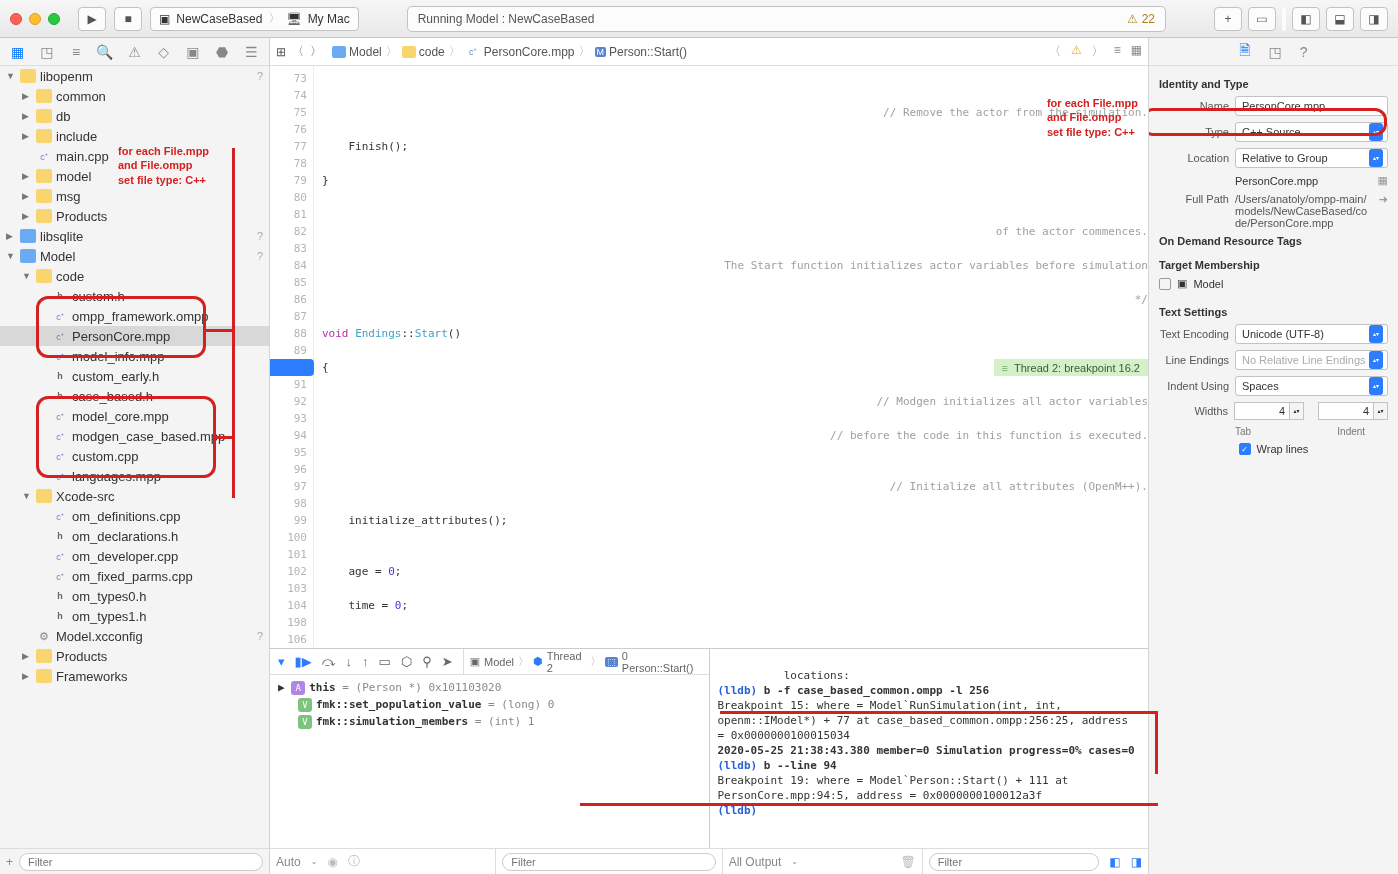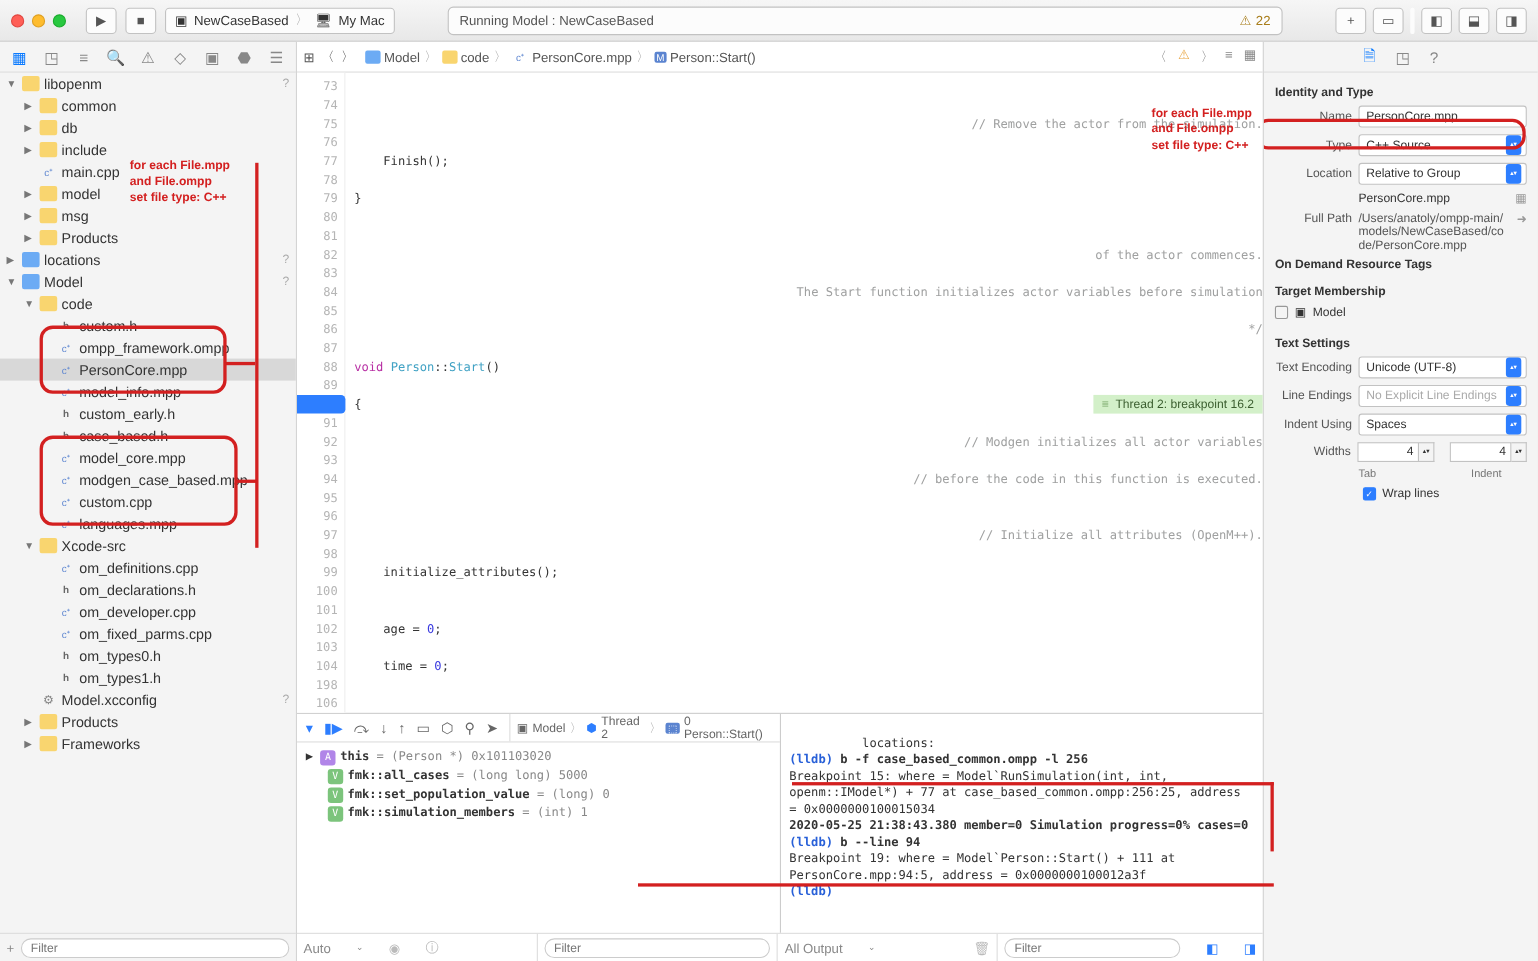--- a/index.html
+++ b/index.html
@@ -138,21 +138,21 @@
 .vars-list{flex:1;padding:4px 8px;font-family:Menlo,monospace;font-size:11px;line-height:17px;}
 .var-badge{display:inline-block;width:14px;height:14px;border-radius:3px;color:#fff;text-align:center;font-size:9px;line-height:14px;margin-right:4px;}
 .badge-a{background:#b185e8;} .badge-v{background:#7cc47c;}
 .var-dim{color:#888;}
 .debug-console{flex:1;display:flex;flex-direction:column;}
 .console-out{flex:1;font-family:Menlo,monospace;font-size:11px;line-height:15px;padding:4px 8px;overflow:hidden;white-space:pre-wrap;}
 .lldb{color:#2860d8;font-weight:bold;}
 .bold{font-weight:bold;}
 
 .debug-footer{height:26px;border-top:1px solid #ddd;display:flex;}
-.dfcell{flex:1;display:flex;align-items:center;padding:0 6px;gap:23px;border-right:1px solid #ddd;color:#888;}
+.dfcell{flex:1;display:flex;align-items:center;padding:0 6px;gap:10px;border-right:1px solid #ddd;color:#888;}
 .dfcell input{flex:1;border:1px solid #ccc;border-radius:10px;height:18px;font-size:11px;padding:0 8px;}
 .dfcell:last-child{border-right:none;justify-content:flex-end;}
 
 
 .inspector{ width:250px; background:#f4f4f4; border-left:1px solid #d4d4d4; display:flex;flex-direction:column;}
 .insp-tabs{height:28px;display:flex;align-items:center;justify-content:center;gap:18px;border-bottom:1px solid #ddd;}
 .insp-tab{font-size:14px;color:#888;}
 .insp-tab.active{color:#0a7aff;}
 .insp-body{flex:1;overflow:auto;padding:6px 10px;font-size:11px;}
 .insp-section{font-weight:bold;font-size:11px;margin:6px 0 6px 0;color:#333;}
@@ -262,21 +262,21 @@
           <span>msg</span>
         </div>
       <div class="tree-row indent1">
           <span class="tri">▶</span>
           <span class="ficon folder"></span>
           <span>Products</span>
         </div>
       <div class="tree-row indent0">
           <span class="tri">▶</span>
           <span class="ficon folder blue"></span>
-          <span>locations</span>
+          <span>libsqlite</span>
           <span class="qmark">?</span>
         </div>
       <div class="tree-row indent0">
           <span class="tri">▼</span>
           <span class="ficon folder blue"></span>
           <span>Model</span>
           <span class="qmark">?</span>
         </div>
       <div class="tree-row indent1">
           <span class="tri">▼</span>
@@ -474,21 +474,21 @@
       </div>
       <div class="code">
 <div></div>
 <div class="cm">    // Remove the actor from the simulation.</div>
 <div>    Finish();</div>
 <div>}</div>
 <div></div>
 <div class="cm">    of the actor commences.</div>
 <div class="cm">    The Start function initializes actor variables before simulation</div>
 <div class="cm">*/</div>
-<div><span class="kw">void</span> <span class="fn">Person</span><span>::</span><span class="fn">Start</span><span>()</span></div>
+<div><span class="kw">void</span> <span class="fn">Endings</span><span>::</span><span class="fn">Start</span><span>()</span></div>
 <div>{</div>
 <div class="cm">    // Modgen initializes all actor variables</div>
 <div class="cm">    // before the code in this function is executed.</div>
 <div></div>
 <div class="cm">    // Initialize all attributes (OpenM++).</div>
 <div>    initialize_attributes();</div>
 <div></div>
 <div><span>    age = </span><span class="num">0</span><span>;</span></div>
 <div><span>    time = </span><span class="num">0</span><span>;</span></div>
 <div></div>
@@ -528,21 +528,20 @@
               <span class="jsep">〉</span>
             <span style="color:#2d7eff">⬢</span>
               <span>Thread 2</span>
               <span class="jsep">〉</span>
             <span style="background:#5b84d0;color:#fff;font-size:9px;padding:0 2px;border-radius:2px">⬚</span>
               <span>0 Person::Start()</span>
           </div>
         </div>
         <div class="vars-list">
           <div><span>▶ </span><span class="var-badge badge-a">A</span><b>this</b><span class="var-dim"> = (Person *) 0x101103020</span></div>
-          <div><span>&nbsp;&nbsp; </span><span class="var-badge badge-v">V</span><b>fmk::all_cases</b><span class="var-dim"> = (long long) 5000</span></div>
           <div><span>&nbsp;&nbsp; </span><span class="var-badge badge-v">V</span><b>fmk::set_population_value</b><span class="var-dim"> = (long) 0</span></div>
           <div><span>&nbsp;&nbsp; </span><span class="var-badge badge-v">V</span><b>fmk::simulation_members</b><span class="var-dim"> = (int) 1</span></div>
         </div>
       </div>
       <div class="debug-console">
         <div class="console-out">
 <span>          locations:</span>
 <span class="lldb">(lldb) </span><b>b -f case_based_common.ompp -l 256</b>
 <span>Breakpoint 15: where = Model`RunSimulation(int, int, openm::IModel*) + 77 at case_based_common.ompp:256:25, address = 0x0000000100015034</span>
 <span class="bold">2020-05-25 21:38:43.380 member=0 Simulation progress=0% cases=0</span>
@@ -632,21 +631,21 @@
       <div class="insp-row">
           <div class="insp-label">Text Encoding</div>
           <div class="insp-select">
             <span>Unicode (UTF-8)</span>
             <span class="sel-arrows">▴▾</span>
           </div>
         </div>
       <div class="insp-row">
           <div class="insp-label">Line Endings</div>
           <div class="insp-select">
-            <span style="color:#aaa">No Explicit Line Endings</span>
+            <span style="color:#aaa">No Relative Line Endings</span>
             <span class="sel-arrows">▴▾</span>
           </div>
         </div>
       <div class="insp-row">
           <div class="insp-label">Indent Using</div>
           <div class="insp-select">
             <span>Spaces</span>
             <span class="sel-arrows">▴▾</span>
           </div>
         </div>

